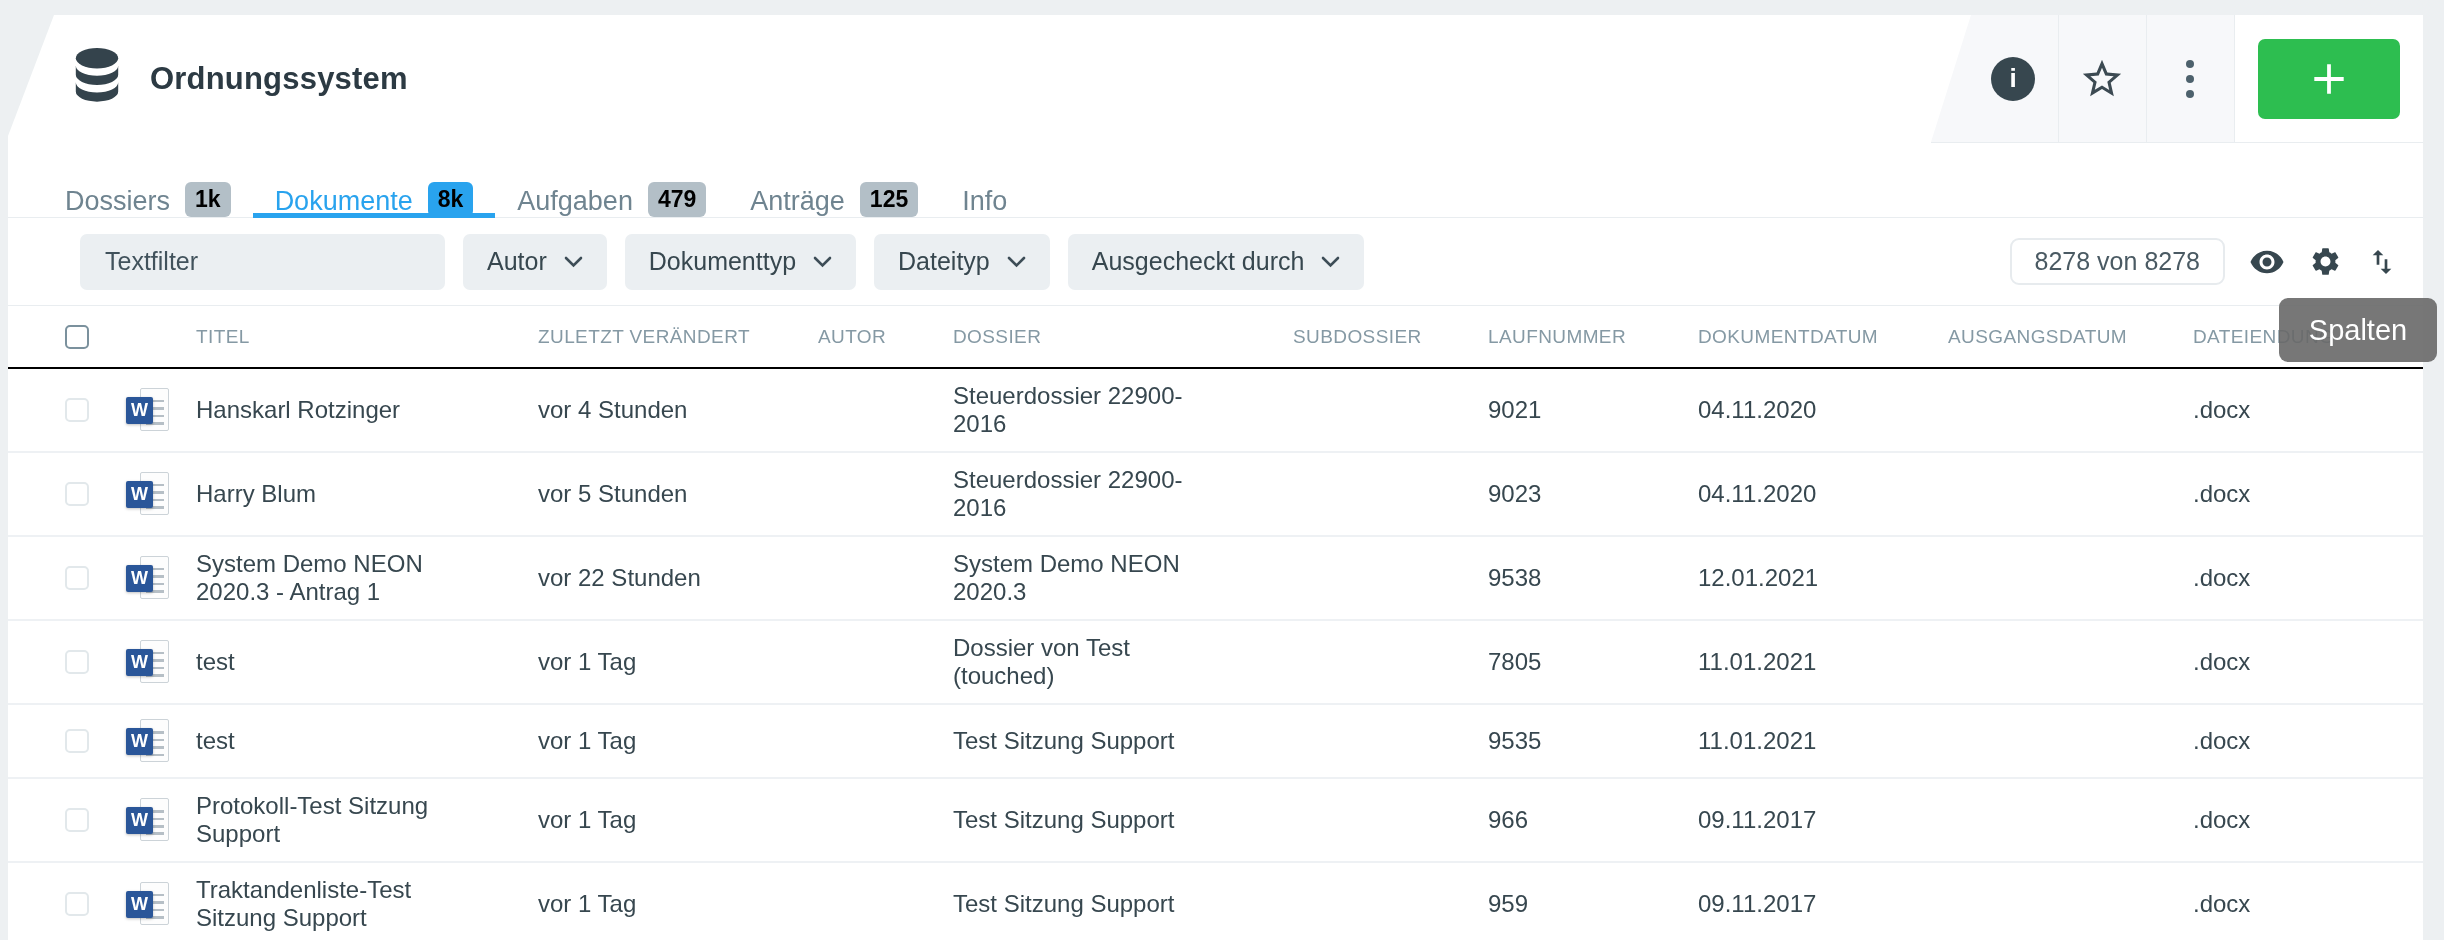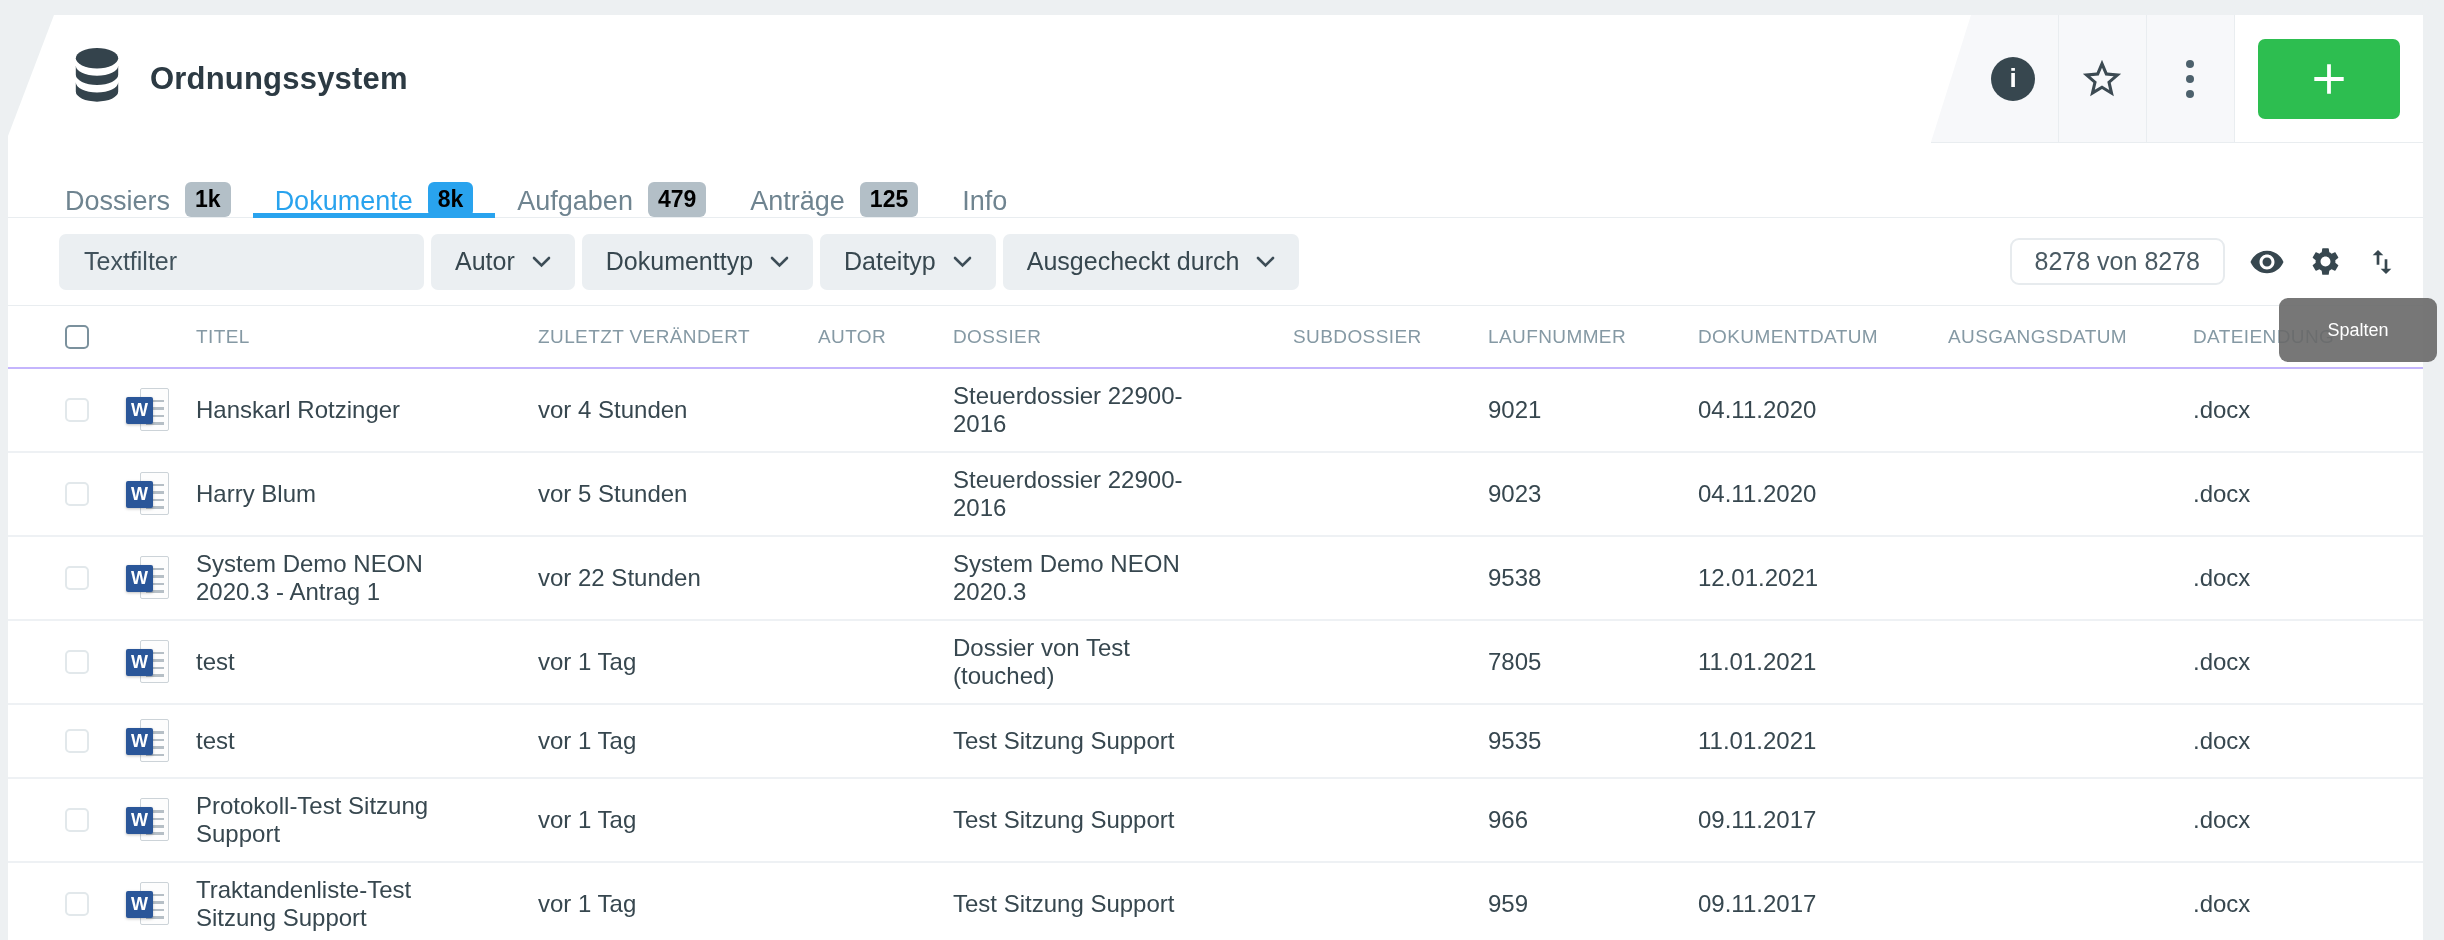--- a/index.html
+++ b/index.html
@@ -52,55 +52,55 @@
   .tab{position:relative;display:flex;align-items:flex-end;gap:15px;padding:0 22px;cursor:pointer;
        font-size:27px;font-weight:500;color:var(--mid);}
   .tab .badge{display:inline-block;background:var(--badge-gray);color:#000000;font-size:23px;font-weight:bold;
               padding:4px 10px;border-radius:6px;line-height:27px;}
   .tab .badge:empty{display:none;}
   .tab.active{color:var(--blue);}
   .tab.active .badge{background:var(--blue);}
   .tab.active::after{content:'';position:absolute;left:0;right:0;bottom:-1px;height:5px;background:var(--blue);}
 
   
-  .filter-row{height:87px;display:flex;align-items:center;gap:7px;padding:0 25px 0 51px;}
+  .filter-row{height:87px;display:flex;align-items:center;gap:18px;padding:0 25px 0 72px;}
   .textfilter{width:365px;height:56px;background:var(--chip);border:none;border-radius:7px;
               padding:0 25px;font-size:25px;font-family:inherit;color:var(--dark);}
   .textfilter::placeholder{color:#41525c;opacity:1;}
   .chip{height:56px;background:var(--chip);border-radius:7px;display:flex;align-items:center;gap:17px;
         padding:0 24px;font-size:25px;color:var(--dark);cursor:pointer;white-space:nowrap;}
   .chip svg{width:19px;height:12px;fill:none;stroke:#3d4d57;stroke-width:2.6px;stroke-linecap:round;}
   .filter-right{margin-left:auto;display:flex;align-items:center;gap:24px;}
   .count-box{border:2px solid #e7ebee;border-radius:9px;padding:7px 23px;font-size:25px;color:#4a5a63;white-space:nowrap;margin-left:7px;}
   .tool-icon{cursor:pointer;display:flex;align-items:center;}
   .tool-icon svg{fill:#37474f;}
 
   
   .grid{display:grid;grid-template-columns:105px 73px 342px 280px 135px 340px 195px 210px 250px 245px 1fr;align-items:center;}
-  .thead{height:64px;border-top:1px solid var(--border);border-bottom:2px solid #c4b5fd;}
+  .thead{height:64px;border-top:1px solid var(--border);border-bottom:2px solid #000000;}
   .th{font-size:19px;color:var(--muted);letter-spacing:.4px;padding-left:10px;white-space:nowrap;overflow:visible;}
   .cell{font-size:24px;line-height:28px;color:var(--dark);padding-left:10px;}
   .trow{min-height:70px;padding:13px 0;border-bottom:2px solid var(--row-border);cursor:pointer;}
   .wrap-narrow{display:inline-block;max-width:280px;}
   .checkbox{width:24px;height:24px;border:2.5px solid #e2e8eb;border-radius:5px;background:#fff;margin-left:57px;cursor:pointer;}
   .checkbox.head{border-color:#7b919d;}
 
   
   .word-icon{position:relative;width:46px;height:46px;margin-left:13px;}
   .word-page{position:absolute;left:14px;top:1px;width:29px;height:43px;background:#fdfdfd;
              border:1px solid #ccd3d8;border-radius:2px;}
   .word-page::after{content:'';position:absolute;left:5px;right:4px;top:11px;height:26px;
              background:repeating-linear-gradient(to bottom,#b6bfc6 0 2.5px,transparent 2.5px 7.5px);}
   .word-badge{position:absolute;left:0;top:10px;width:27px;height:27px;background:var(--word-blue);
              border-radius:2px;color:#fff;font-weight:bold;font-size:18px;display:flex;align-items:center;
              justify-content:center;box-shadow:0 1px 3px rgba(0,0,0,.25);}
 
   
   .tooltip{position:absolute;left:2279px;top:298px;width:158px;height:64px;background:rgba(104,104,104,.9);
-           border-radius:9px;color:#fff;font-size:18px;display:flex;align-items:center;justify-content:center;z-index:20;}
+           border-radius:9px;color:#fff;font-size:29px;display:flex;align-items:center;justify-content:center;z-index:20;}
 </style>
 </head>
 <body>
 
 <div class="card">
 
   <div class="app-header">
     <div class="logo">
       <svg viewBox="0 0 24 26">
         <ellipse cx="12" cy="5" rx="9.5" ry="4.6"></ellipse>

